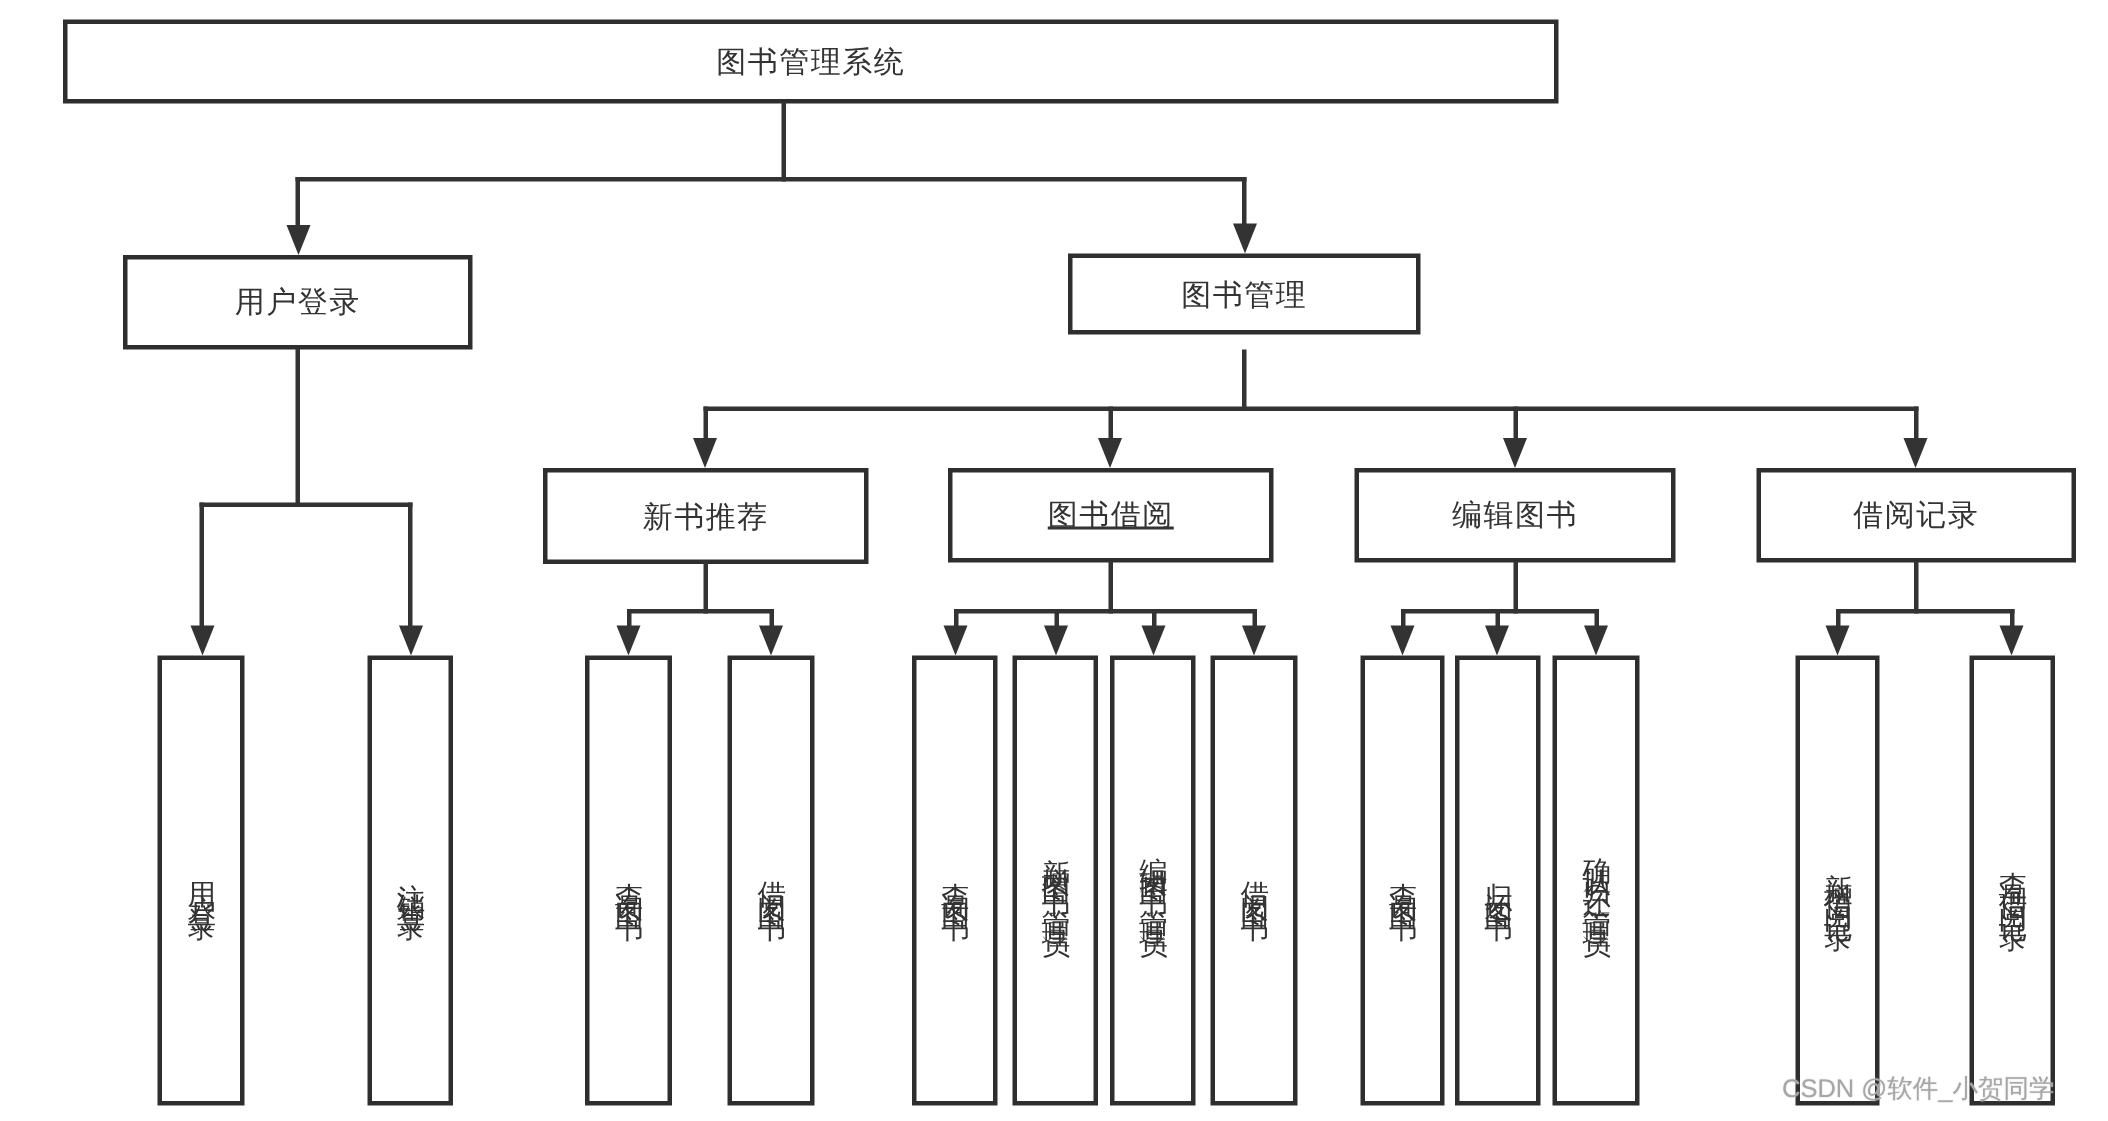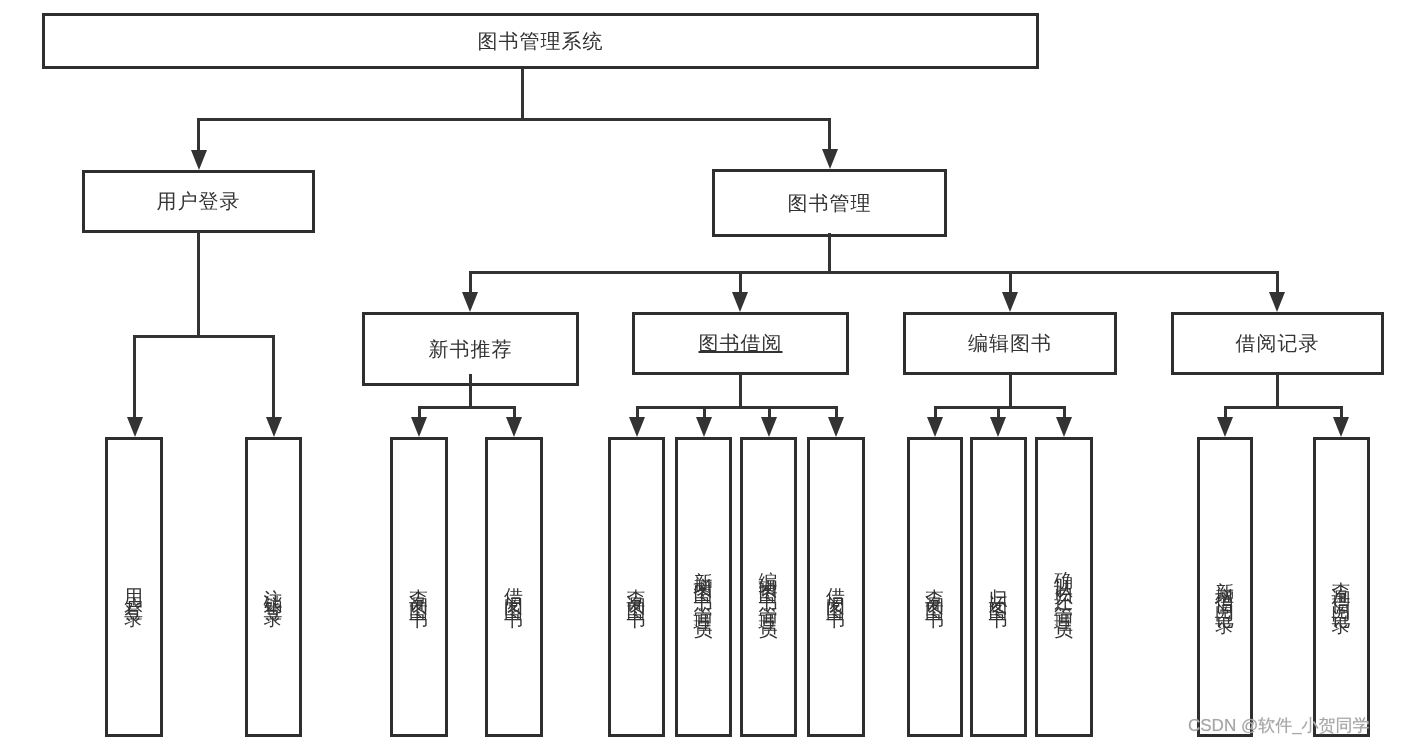--- a/index.html
+++ b/index.html
@@ -57,21 +57,21 @@
   <div class="vl" style="left:521px;top:68px;height:53px;"></div>
   <div class="hl" style="left:197px;top:118px;width:634px;"></div>
   <div class="vl" style="left:197px;top:118px;height:36px;"></div>
   <div class="arr" style="left:191px;top:150px;"></div>
   <div class="vl" style="left:828px;top:118px;height:36px;"></div>
   <div class="arr" style="left:822px;top:149px;"></div>
 
   <div class="node hnode" style="left:82px;top:170px;width:233px;height:63px;">
     <span>用户登录</span>
   </div>
-  <div class="node hnode" style="left:712px;top:169px;width:235px;height:68px;">
+  <div class="node hnode" style="left:712px;top:169px;width:235px;height:54px;">
     <span>图书管理</span>
   </div>
 
   <div class="vl" style="left:197px;top:232px;height:106px;"></div>
   <div class="hl" style="left:133px;top:335px;width:142px;"></div>
   <div class="vl" style="left:133px;top:335px;height:84px;"></div>
   <div class="arr" style="left:127px;top:417px;"></div>
   <div class="vl" style="left:272px;top:335px;height:84px;"></div>
   <div class="arr" style="left:266px;top:417px;"></div>
 
@@ -79,21 +79,21 @@
   <div class="hl" style="left:469px;top:271px;width:810px;"></div>
   <div class="vl" style="left:469px;top:271px;height:25px;"></div>
   <div class="arr" style="left:462px;top:292px;"></div>
   <div class="vl" style="left:739px;top:271px;height:25px;"></div>
   <div class="arr" style="left:732px;top:292px;"></div>
   <div class="vl" style="left:1009px;top:271px;height:25px;"></div>
   <div class="arr" style="left:1002px;top:292px;"></div>
   <div class="vl" style="left:1276px;top:271px;height:25px;"></div>
   <div class="arr" style="left:1269px;top:292px;"></div>
 
-  <div class="node hnode" style="left:362px;top:312px;width:217px;height:74px;">
+  <div class="node hnode" style="left:362px;top:312px;width:217px;height:64px;">
     <span>新书推荐</span>
   </div>
   <div class="node hnode" style="left:632px;top:312px;width:217px;height:63px;text-decoration:underline;">
     <span>图书借阅</span>
   </div>
   <div class="node hnode" style="left:903px;top:312px;width:214px;height:63px;">
     <span>编辑图书</span>
   </div>
   <div class="node hnode" style="left:1171px;top:312px;width:213px;height:63px;">
     <span>借阅记录</span>

